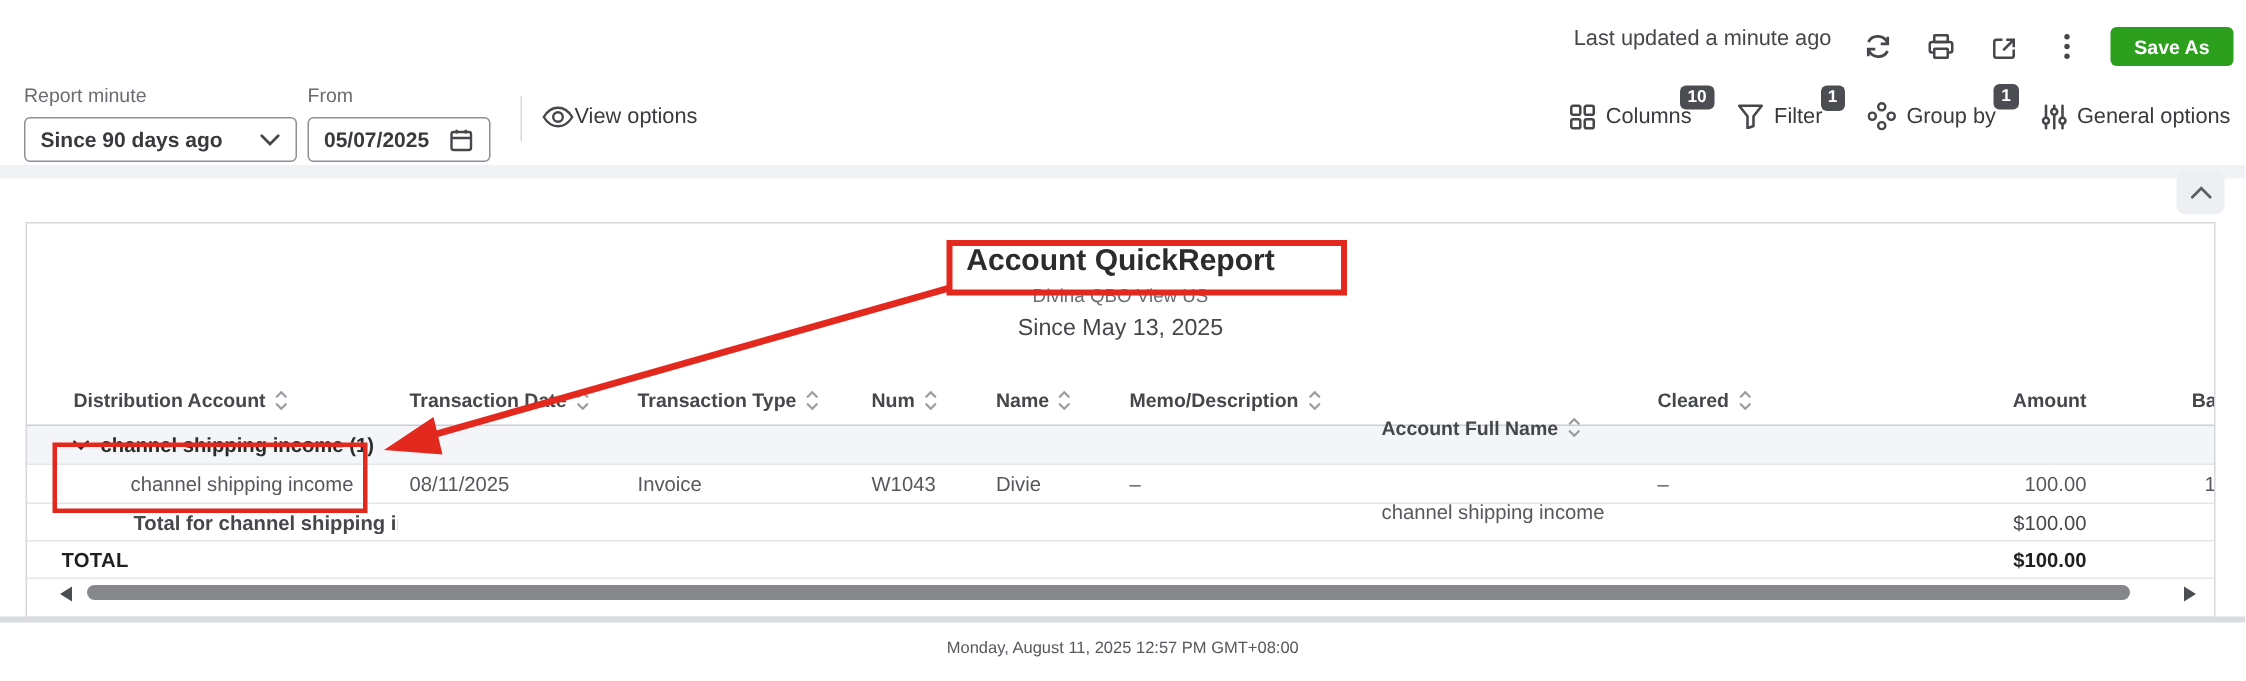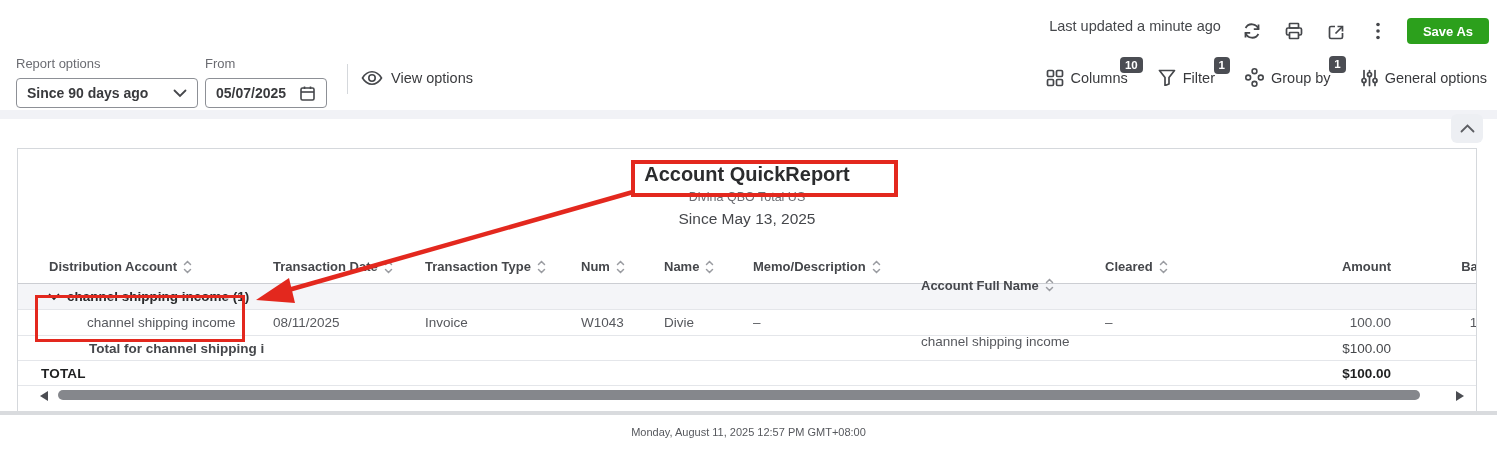--- a/index.html
+++ b/index.html
@@ -15,21 +15,21 @@
   
   .filters-row { position:absolute; top:50px; left:0; width:100%; height:62px; }
   .field-label { font-size:13px; color:var(--muted); }
   .report-period { position:absolute; left:16px; top:6px; }
   .from-field { position:absolute; left:205px; top:6px; }
   .select-box, .date-box { margin-top:7px; height:30px; border:1px solid #8d9096; border-radius:4px; background:#fff; display:flex; align-items:center; justify-content:space-between; padding:0 10px; cursor:pointer; }
   .select-box { width:182px; }
   .date-box { width:122px; }
   .control-value { font-size:14px; font-weight:bold; color:var(--text); }
   .v-divider { position:absolute; left:347px; top:14px; width:1px; height:30px; background:#d5d8dc; }
-  .view-options { position:absolute; left:361px; top:20px; display:flex; align-items:center; gap:8px; background:none; border:none; cursor:pointer; }
+  .view-options { position:absolute; left:361px; top:20px; display:flex; align-items:center; background:none; border:none; cursor:pointer; }
   .tool-label { font-size:14.5px; color:var(--text); font-family:"Liberation Sans", sans-serif; }
   .tools-cluster { position:absolute; right:10px; top:18px; display:flex; align-items:center; gap:30px; }
   .tool-btn { position:relative; display:flex; align-items:center; gap:7px; background:none; border:none; cursor:pointer; }
   .badge { position:absolute; top:-12px; right:-15px; background:var(--badge); color:#fff; font-size:11.5px; font-weight:bold; border-radius:4px; padding:2px 5px; line-height:1.1; }
 
   
   .band { position:absolute; left:0; top:110px; width:100%; height:9px; background:var(--band); }
   .collapse-btn { position:absolute; right:14px; top:114px; width:32px; height:29px; background:#edeff3; border:none; border-radius:6px; display:flex; align-items:center; justify-content:center; cursor:pointer; }
 
   
@@ -115,21 +115,21 @@
           <circle cx="3" cy="10" r="1.8"></circle>
           <circle cx="3" cy="16.5" r="1.8"></circle>
       </svg>
     </span>
   </button>
   <button class="save-as">Save As</button>
 </div>
 
 <div class="filters-row">
   <div class="report-period">
-    <div class="field-label">Report options</div>
+    <div class="field-label">Report minute</div>
     <div class="select-box">
       <span class="control-value">Since 90 days ago</span>
       <span>
         <svg class="icon" width="14" height="9" viewBox="0 0 14 9" fill="none" stroke="#45474b" stroke-width="1.8" stroke-linecap="round">
           <polyline points="1.5,1.5 7,7 12.5,1.5"></polyline>
         </svg>
       </span>
     </div>
   </div>
 
@@ -219,21 +219,21 @@
   <span>
     <svg class="icon" width="15" height="9" viewBox="0 0 15 9" fill="none" stroke="#5c5e63" stroke-width="1.8" stroke-linecap="round">
       <polyline points="1.5,7.5 7.5,1.5 13.5,7.5"></polyline>
     </svg>
   </span>
 </button>
 
 <div class="card">
   <div class="title-block">
     <div class="report-title">Account QuickReport</div>
-    <div class="company-name">Divina QBO Total US</div>
+    <div class="company-name">Divina QBO View US</div>
     <div class="date-range">Since May 13, 2025</div>
   </div>
 
   <div class="trow thead">
     <div class="th c1">
         <span>Distribution Account</span>
         <svg class="icon" width="9" height="14" viewBox="0 0 9 14" fill="none" stroke="#9a9ca1" stroke-width="1.5" stroke-linecap="round">
           <polyline points="1.5,4.5 4.5,1.5 7.5,4.5"></polyline>
           <polyline points="1.5,9.5 4.5,12.5 7.5,9.5"></polyline>
         </svg>

